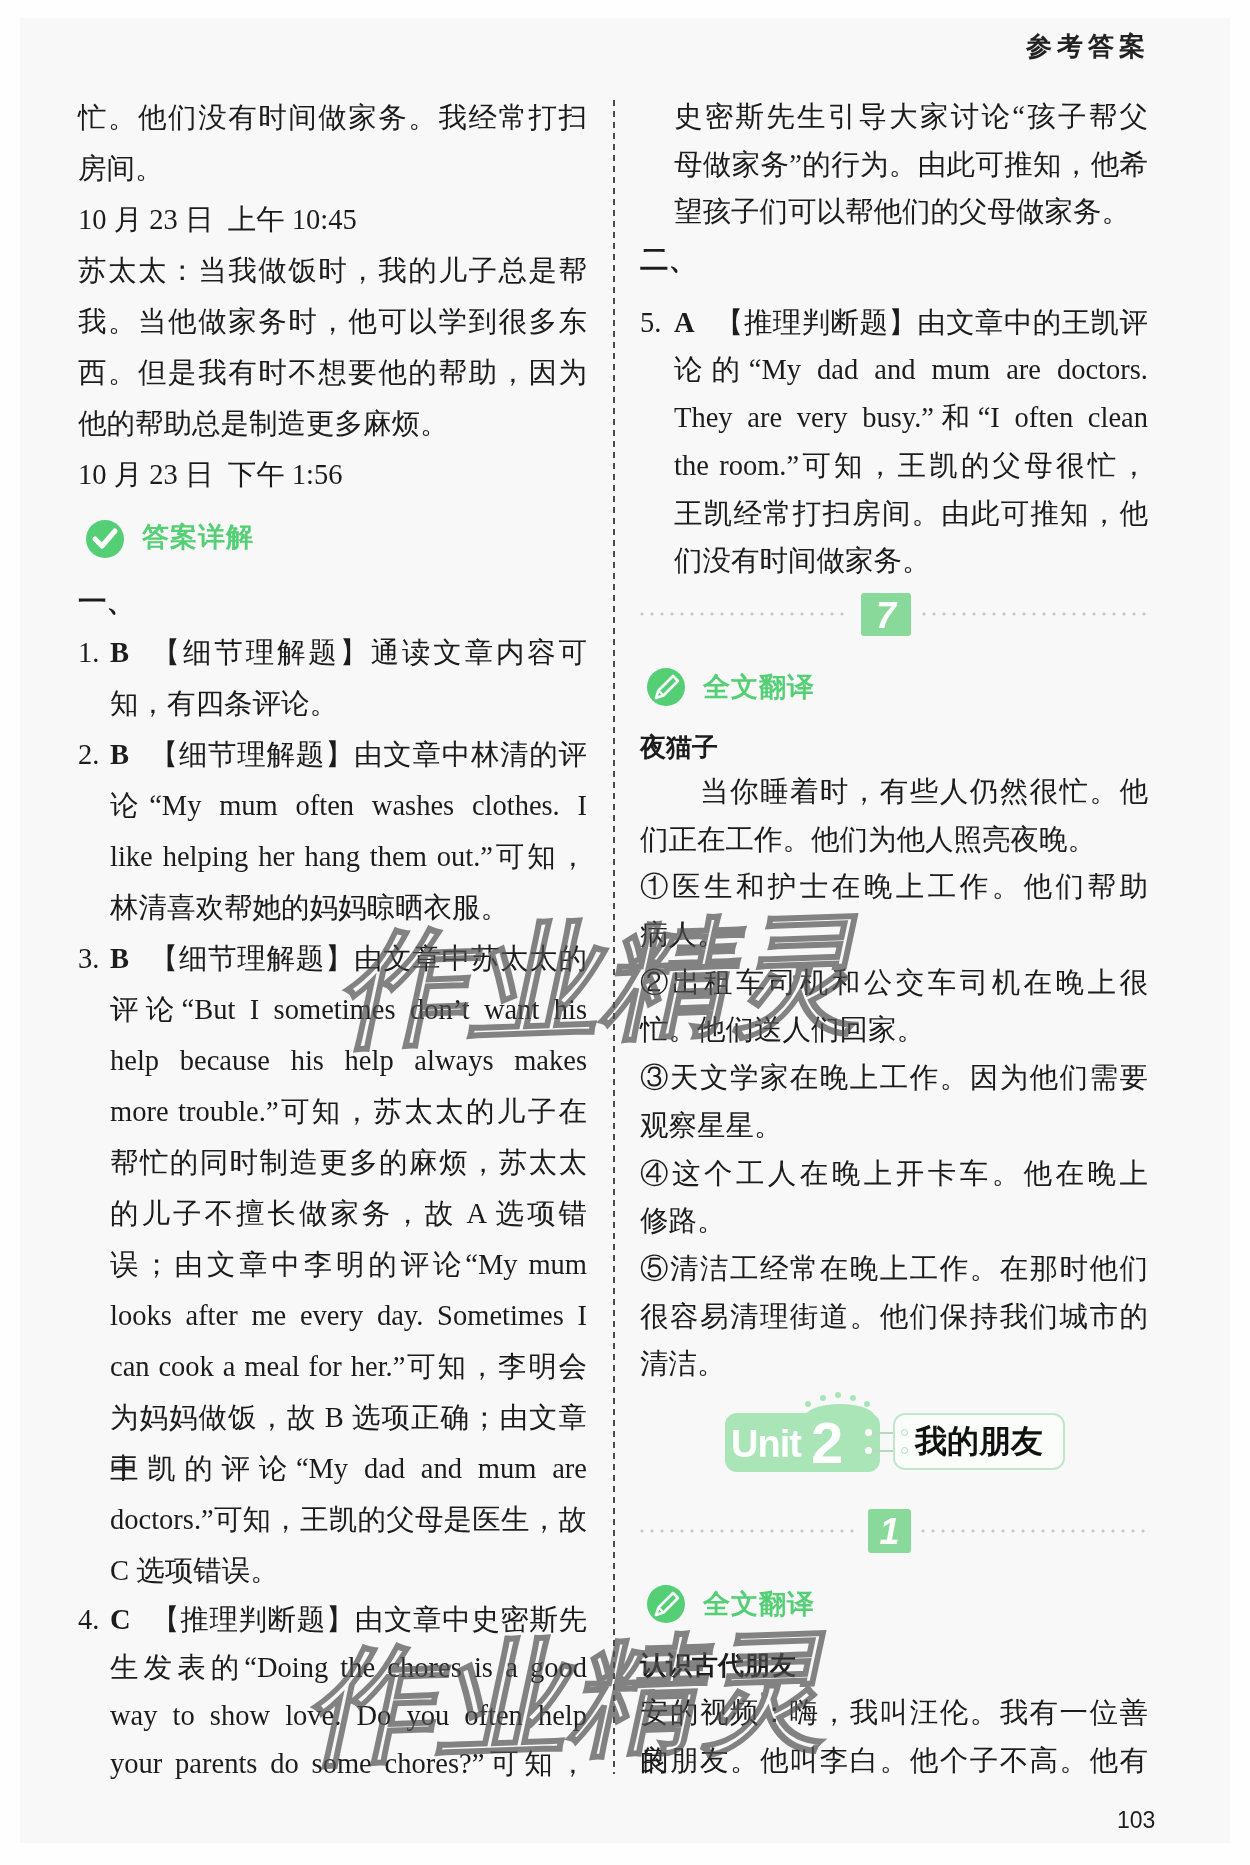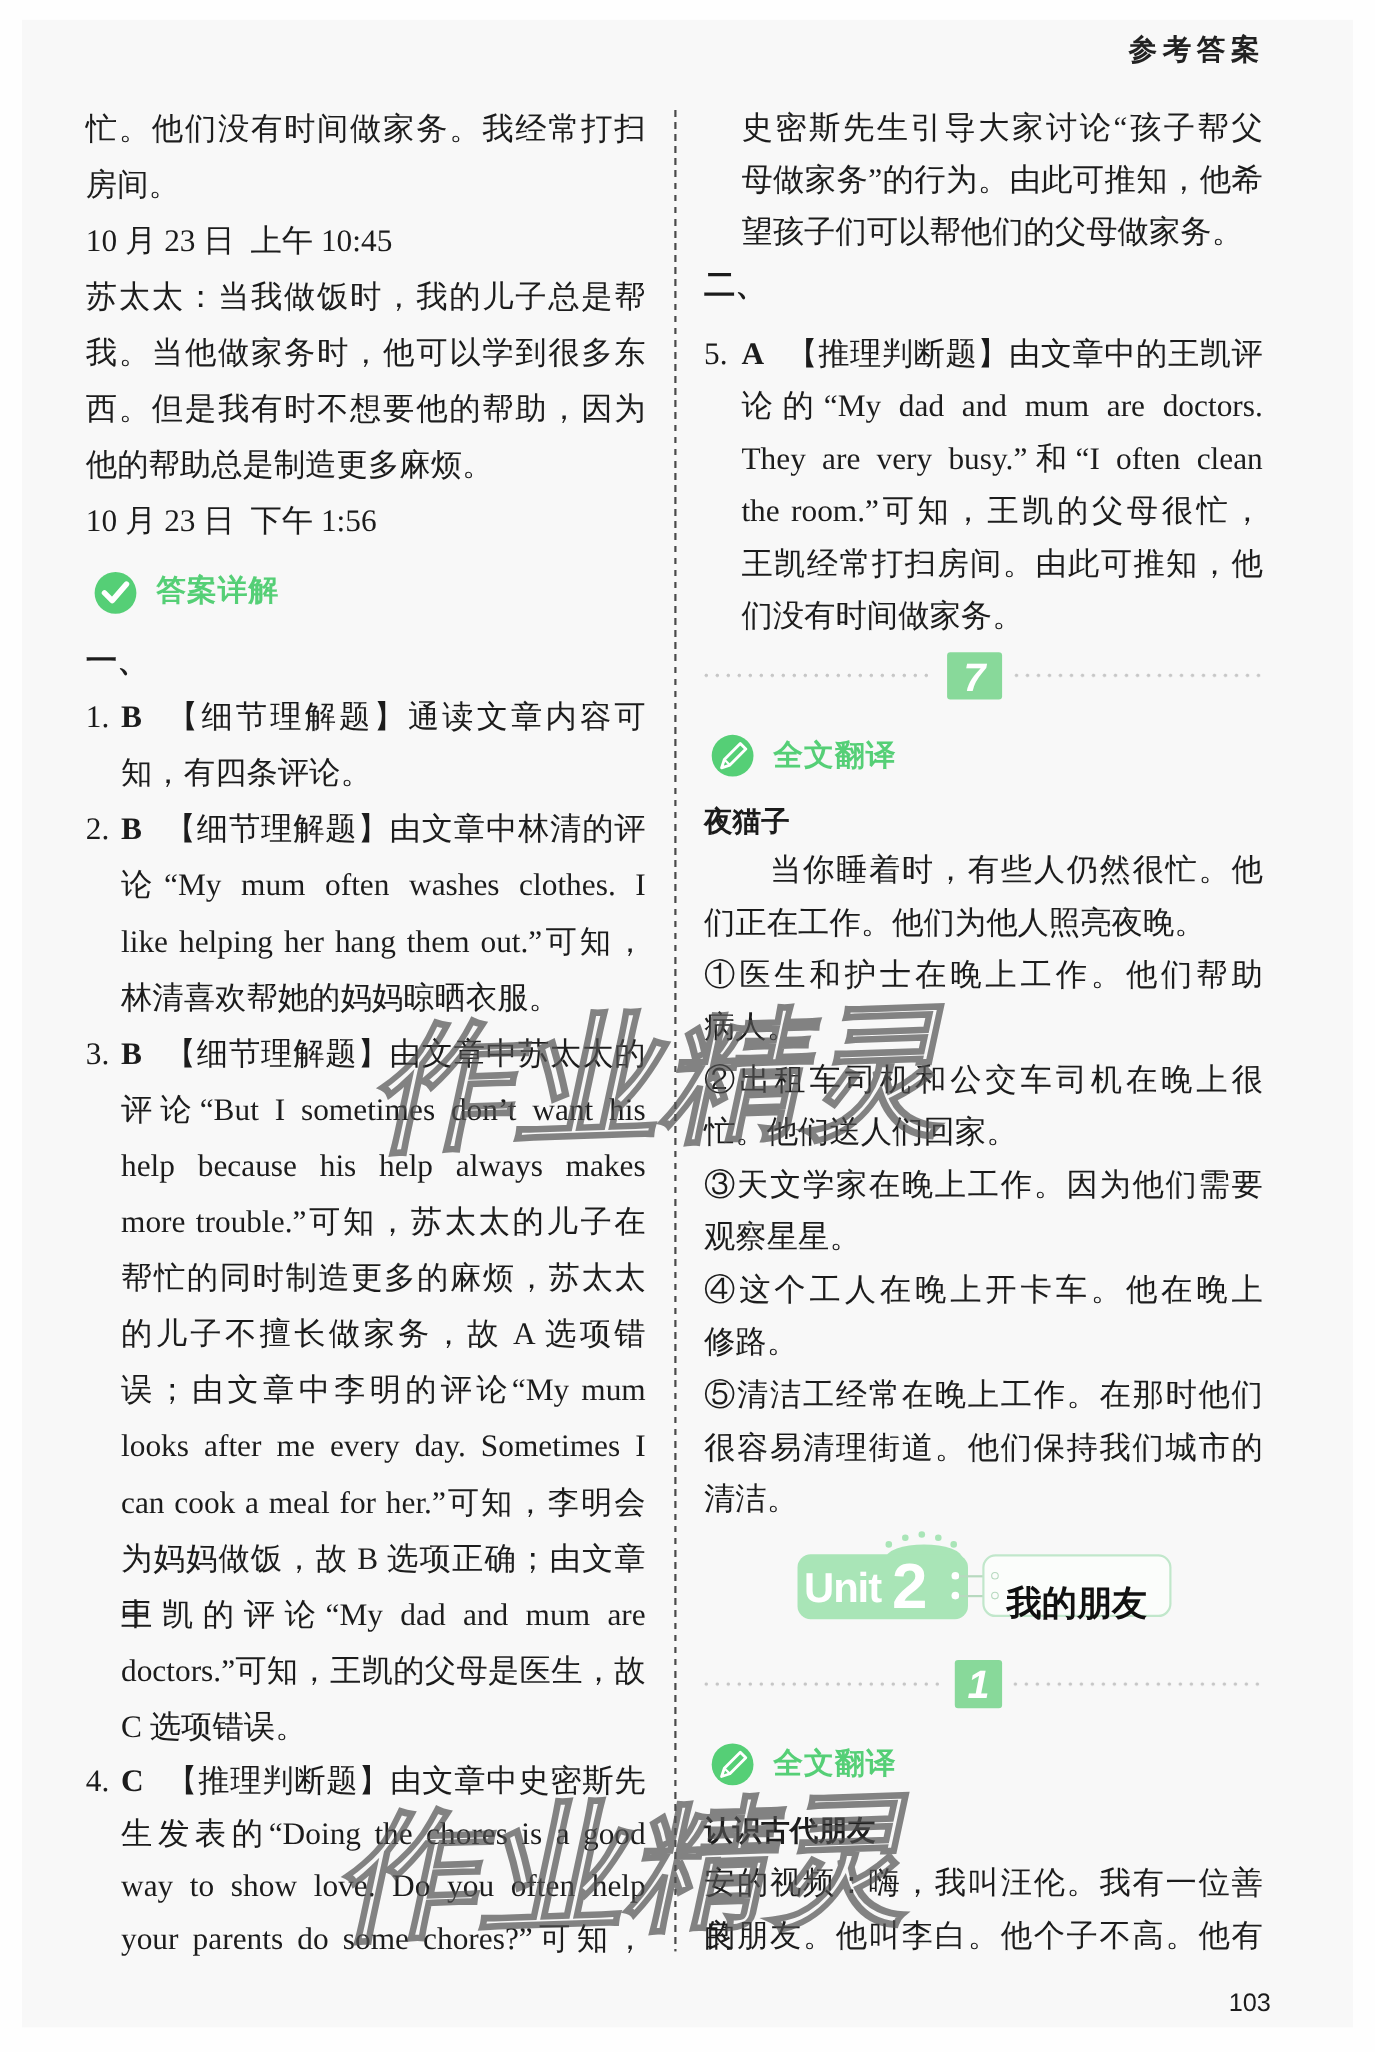--- a/index.html
+++ b/index.html
@@ -47,21 +47,21 @@
   .unit .ubox { position: absolute; left: 0; top: 23px; width: 155px; height: 59px; border-radius: 12px; background: #a9e5b7; }
   .unit .ulabel { position: absolute; left: 6px; top: 23px; height: 65px; line-height: 62px; font-family: "Liberation Sans", sans-serif;
     font-weight: bold; font-size: 38px; color: #fff; letter-spacing: -1px; }
   .unit .unum { position: absolute; left: 86px; top: 23px; height: 59px; line-height: 60px; font-family: "Liberation Sans", sans-serif;
     font-weight: bold; font-size: 58px; color: #fff; }
   .unit .colon { position: absolute; width: 7px; height: 7px; border-radius: 50%; background: #fff; }
   .unit .conn { position: absolute; height: 2px; background: #b7d9bf; }
   .unit .cend { position: absolute; width: 7px; height: 7px; border-radius: 50%; border: 1.5px solid #b7d9bf; background: #fbfdfb; }
   .unit .tbox { position: absolute; left: 168px; top: 23px; width: 172px; height: 57px; border: 2px solid #c1e7cb;
     border-radius: 12px; background: #fbfdfb; }
-  .unit .ttext { position: absolute; left: 190px; top: 39px; height: 57px; line-height: 57px; font-family: "DejaVu Sans", sans-serif;
+  .unit .ttext { position: absolute; left: 190px; top: 23px; height: 57px; line-height: 57px; font-family: "DejaVu Sans", sans-serif;
     font-weight: bold; font-size: 32px; color: #111; white-space: nowrap; }
 
   .watermark { position: absolute; font-family: "DejaVu Sans", "Liberation Sans", sans-serif; font-weight: bold; font-size: 128px;
     line-height: 150px; color: transparent; -webkit-text-stroke: 2px rgba(80,80,80,0.7); transform: skewX(-14deg) rotate(-2deg);
     white-space: nowrap; letter-spacing: 2px; pointer-events: none; }
 
   .page-num { position: absolute; left: 1117px; top: 1806px; font-family: Liberation Sans, sans-serif;
     font-size: 23px; line-height: 28px; color: #1c1c1c; }
 </style>
 </head>

